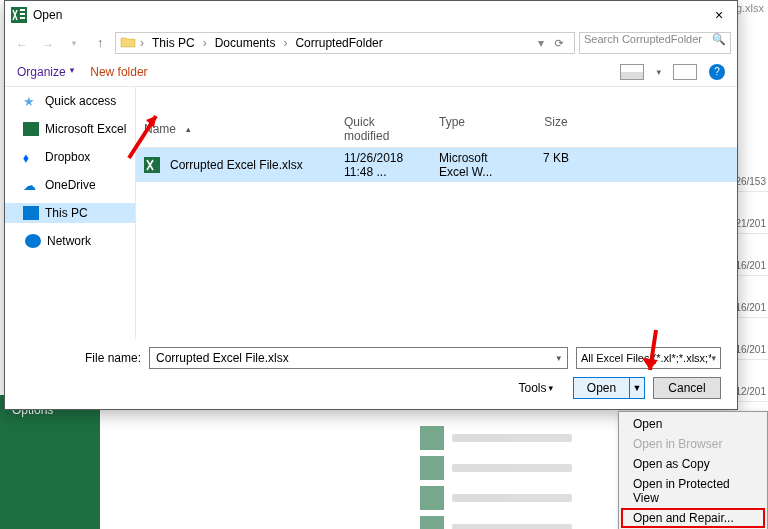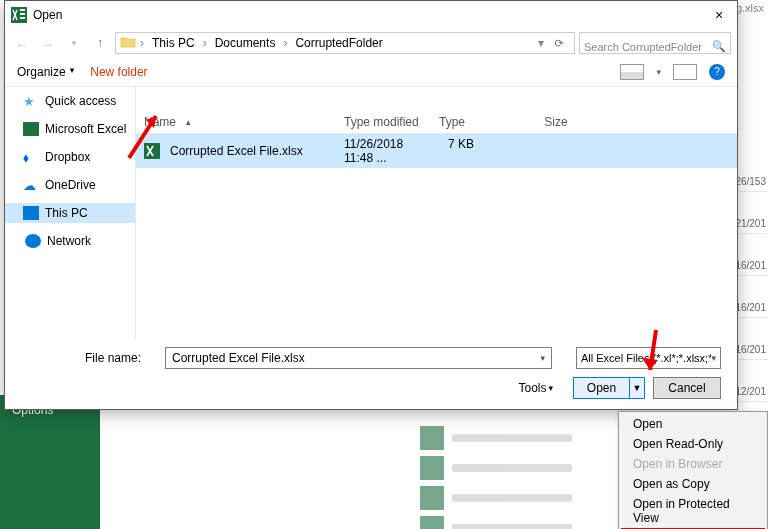--- a/index.html
+++ b/index.html
@@ -20,25 +20,25 @@
 .titlebar .app-icon { width: 16px; height: 16px; }
 .titlebar .title { flex: 1; font-size: 12px; }
 .titlebar .close-x { width: 24px; text-align: center; font-size: 14px; cursor: default; }
 
 .navbar { height: 28px; display: flex; align-items: center; padding: 0 6px; gap: 4px; }
 .nav-btn { width: 22px; height: 22px; display: flex; align-items: center; justify-content: center; font-size: 12px; color: #666; }
 .nav-btn.disabled { color: #bbb; }
 .breadcrumb { flex: 1; height: 22px; border: 1px solid #ccc; display: flex; align-items: center; padding: 0 4px; font-size: 12px; gap: 2px; }
 .breadcrumb .sep { color: #888; padding: 0 2px; }
 .breadcrumb .crumb { padding: 0 4px; }
-.search-box { width: 152px; height: 22px; border: 1px solid #ccc; display: flex; align-items: flex-end; padding: 0 4px; font-size: 11px; color: #888; }
+.search-box { width: 152px; height: 22px; border: 1px solid #ccc; display: flex; align-items: flex-start; padding: 0 4px; font-size: 11px; color: #888; }
 .search-box .mag { margin-left: auto; }
 
 .toolbar { height: 30px; display: flex; align-items: center; padding: 0 12px; gap: 16px; border-bottom: 1px solid #e8e8e8; font-size: 12px; }
-.toolbar .org { color: #000000; display: flex; align-items: flex-start; gap: 4px; }
+.toolbar .org { color: #4c1d95; display: flex; align-items: flex-start; gap: 4px; }
 .toolbar .new { color: #c2410c; }
 .toolbar .spacer { flex: 1; }
 .toolbar .view-icons { display: flex; gap: 12px; align-items: center; }
 .toolbar .view-btn { width: 24px; height: 16px; border: 1px solid #999; }
 .toolbar .help { width: 16px; height: 16px; border-radius: 50%; background: #0078d4; color: #fff; font-size: 10px; display: flex; align-items: center; justify-content: center; }
 
 .body-area { flex: 1; display: flex; min-height: 0; }
 .sidebar { width: 130px; font-size: 12px; padding: 4px 0; }
 .sidebar .item { display: flex; align-items: center; gap: 6px; padding: 3px 8px 3px 18px; }
 .sidebar .item.selected { background: #cce8ff; }
@@ -56,21 +56,21 @@
 .col-name { width: 200px; display: flex; align-items: center; gap: 6px; }
 .col-date { width: 95px; }
 .col-type { width: 95px; }
 .col-size { width: 60px; text-align: center; }
 .file-row { display: flex; }
 .file-row.selected { background: #cce8ff; }
 .file-row > div { padding: 3px 8px; }
 .file-row .file-icon { width: 16px; height: 16px; margin-right: 4px; }
 
 .footer { padding: 8px 16px 10px; }
-.footer-row { display: flex; align-items: center; gap: 24px; margin-bottom: 8px; }
+.footer-row { display: flex; align-items: center; gap: 8px; margin-bottom: 8px; }
 .footer-label { width: 120px; text-align: right; font-size: 12px; }
 .filename-input { flex: 1; height: 22px; border: 1px solid #7a7a7a; padding: 0 6px; font-size: 12px; display: flex; align-items: center; justify-content: space-between; }
 .filetype-combo { width: 145px; height: 22px; border: 1px solid #7a7a7a; font-size: 11px; display: flex; align-items: center; padding: 0 4px; justify-content: space-between; white-space: nowrap; overflow: hidden; }
 .footer-row2 { display: flex; align-items: center; gap: 8px; justify-content: flex-end; }
 .tools-link { font-size: 12px; margin-right: 12px; display: flex; align-items: center; gap: 2px; }
 .btn-combo { display: flex; }
 .btn { height: 22px; border: 1px solid #7a7a7a; font-size: 12px; background: #e1e1e1; display: flex; align-items: center; justify-content: center; }
 .btn-open { width: 56px; border-right: none; background: #e5f1fb; border-color: #0078d4; }
 .btn-open-drop { width: 16px; background: #e5f1fb; border-color: #0078d4; font-size: 9px; }
 .btn-cancel { width: 68px; margin-left: 0; }
@@ -214,33 +214,34 @@
           <span>Network</span>
         </div>
     </div>
 
     <div class="file-area">
       <div class="file-header">
         <div class="col-name">
             <span>Name</span>
             <span class="sort-caret">▴</span>
           </div>
-        <div class="col-date">Type modified</div>
+        <div class="col-date">Quick modified</div>
         <div class="col-type">Type</div>
         <div class="col-size">Size</div>
       </div>
       <div class="file-row selected">
         <div class="col-name">
             <span class="file-icon"><svg class="excel-logo" viewBox="0 0 16 16">
                 <rect class="b" width="16" height="16"></rect>
                 <path d="M3 3 L6 8 L3 13 M9 3 L6 8 L9 13" stroke="#fff" stroke-width="1.6" fill="none"></path>
               </svg></span>
             <span>Corrupted Excel File.xlsx</span>
           </div>
         <div class="col-date">11/26/2018 11:48 ...</div>
+        <div class="col-type">Microsoft Excel W...</div>
         <div class="col-size">7 KB</div>
       </div>
     </div>
   </div>
 
   <div class="footer">
     <div class="footer-row">
       <div class="footer-label">File name:</div>
       <div class="filename-input">
         <span>Corrupted Excel File.xlsx</span>
@@ -260,21 +261,20 @@
         <div class="btn btn-open">Open</div>
         <div class="btn btn-open-drop">▼</div>
       </div>
       <div class="btn btn-cancel">Cancel</div>
     </div>
   </div>
 </div>
 
 <div class="menu">
   <div class="mi">Open</div>
-  <div class="mi">Open Read-Only</div>
   <div class="mi disabled">Open in Browser</div>
   <div class="mi">Open as Copy</div>
   <div class="mi">Open in Protected View</div>
   <div class="mi boxed">Open and Repair...</div>
 </div>
 
 <svg class="arrow-red arrow1" viewBox="0 0 40 50">
   <path d="M5 48 L32 6" stroke="#e60000" stroke-width="4" fill="none"></path>
   <path d="M32 6 L22 10 L30 18 Z" fill="#e60000"></path>
 </svg>

